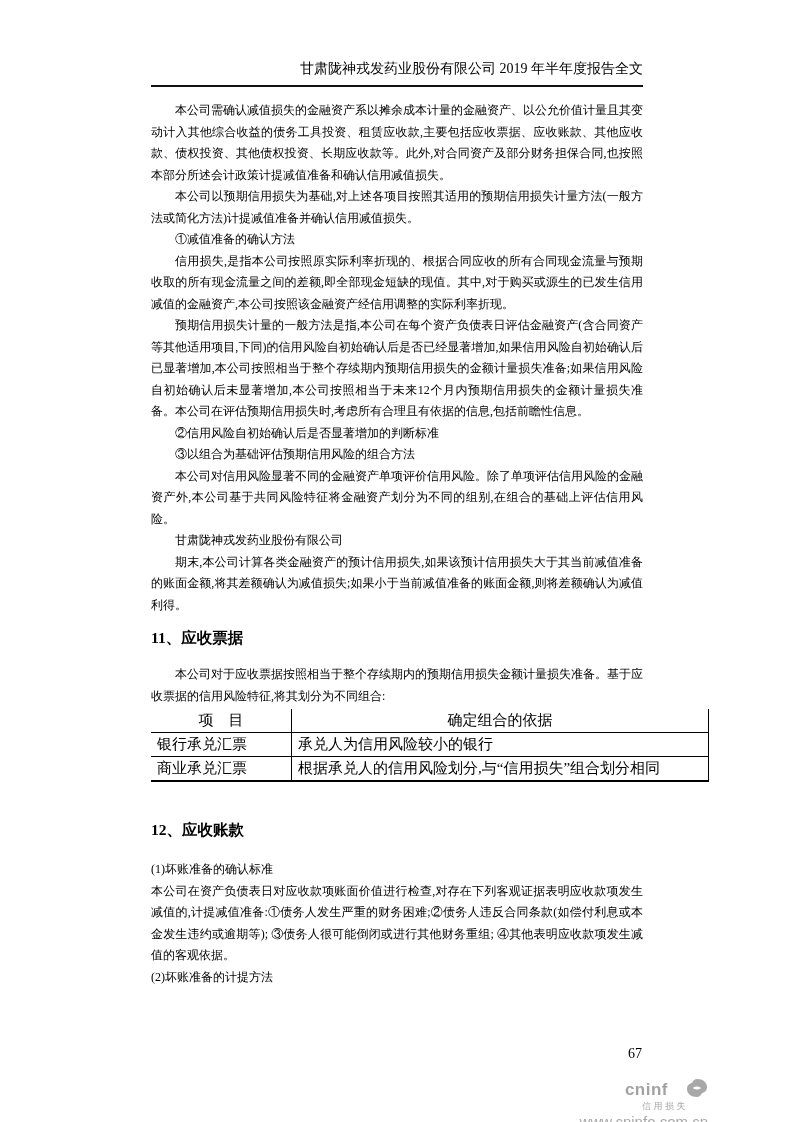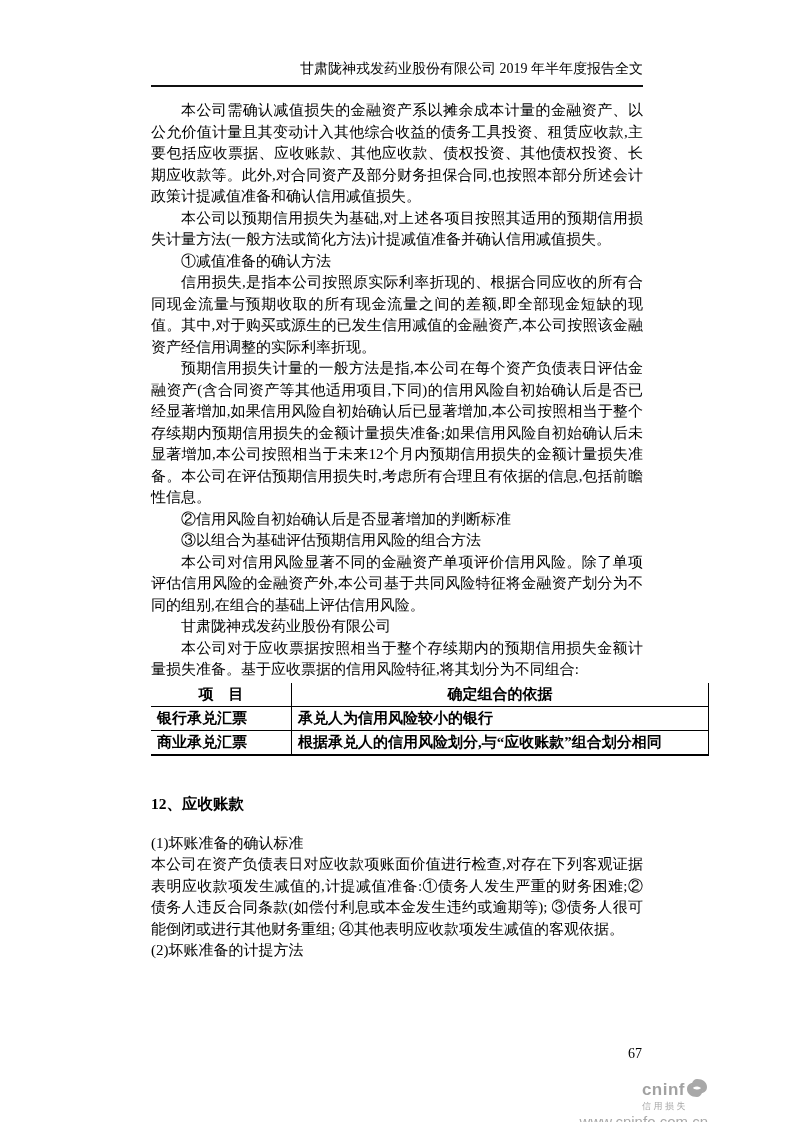--- a/index.html
+++ b/index.html
@@ -19,21 +19,21 @@
     margin-top: 50px;
     padding-bottom: 7px;
     border-bottom: 2px solid #111111;
     text-align: right;
     font-size: 14px;
     line-height: 18px;
   }
   .content { margin-top: 13px; }
   p.para {
     margin: 0;
-    font-size: 15px;
+    font-size: 12px;
     line-height: 21.5px;
     text-align: justify;
     text-justify: inter-ideograph;
   }
   p.indent { text-indent: 2em; }
   h2.sec {
     font-size: 15.5px;
     font-weight: bold;
     margin: 10px 0 14px 0;
     line-height: 24px;
@@ -42,21 +42,21 @@
   table.grp {
     border-collapse: collapse;
     width: 558px;
     margin-top: 2px;
     font-size: 15px;
   }
   .grp th, .grp td {
     border: 1px solid #000000;
     padding: 1px 6px;
     line-height: 21px;
-    font-weight: bold;
+    font-weight: normal;
     vertical-align: middle;
   }
   .grp thead th { border-top: none; text-align: center; }
   .grp th:first-child, .grp td:first-child { border-left: none; width: 128px; }
   .grp tbody tr:last-child td { border-bottom: 2px solid #000000; }
   .grp td { text-align: left; }
   .page-number {
     position: absolute;
     right: 72px;
     top: 1036px;
@@ -67,21 +67,21 @@
     position: absolute;
     right: 6px;
     bottom: 2px;
     text-align: right;
     color: #a8a8a8;
   }
   .logo-row {
     display: flex;
     align-items: center;
     justify-content: flex-end;
-    gap: 1px;
+    gap: 18px;
   }
   .logo-brand {
     font-family: "Liberation Sans", "DejaVu Sans", sans-serif;
     font-weight: bold;
     font-size: 17px;
     letter-spacing: 0.5px;
     color: #a2a2a2;
   }
   .logo-cn {
     font-size: 9px;
@@ -104,38 +104,40 @@
   <div class="content">
     <p class="para indent">本公司需确认减值损失的金融资产系以摊余成本计量的金融资产、以公允价值计量且其变动计入其他综合收益的债务工具投资、租赁应收款,主要包括应收票据、应收账款、其他应收款、债权投资、其他债权投资、长期应收款等。此外,对合同资产及部分财务担保合同,也按照本部分所述会计政策计提减值准备和确认信用减值损失。</p>
     <p class="para indent">本公司以预期信用损失为基础,对上述各项目按照其适用的预期信用损失计量方法(一般方法或简化方法)计提减值准备并确认信用减值损失。</p>
     <p class="para indent">①减值准备的确认方法</p>
     <p class="para indent">信用损失,是指本公司按照原实际利率折现的、根据合同应收的所有合同现金流量与预期收取的所有现金流量之间的差额,即全部现金短缺的现值。其中,对于购买或源生的已发生信用减值的金融资产,本公司按照该金融资产经信用调整的实际利率折现。</p>
     <p class="para indent">预期信用损失计量的一般方法是指,本公司在每个资产负债表日评估金融资产(含合同资产等其他适用项目,下同)的信用风险自初始确认后是否已经显著增加,如果信用风险自初始确认后已显著增加,本公司按照相当于整个存续期内预期信用损失的金额计量损失准备;如果信用风险自初始确认后未显著增加,本公司按照相当于未来12个月内预期信用损失的金额计量损失准备。本公司在评估预期信用损失时,考虑所有合理且有依据的信息,包括前瞻性信息。</p>
     <p class="para indent">②信用风险自初始确认后是否显著增加的判断标准</p>
     <p class="para indent">③以组合为基础评估预期信用风险的组合方法</p>
     <p class="para indent">本公司对信用风险显著不同的金融资产单项评价信用风险。除了单项评估信用风险的金融资产外,本公司基于共同风险特征将金融资产划分为不同的组别,在组合的基础上评估信用风险。</p>
     <p class="para indent">甘肃陇神戎发药业股份有限公司</p>
+    <p class="para indent">期末,本公司计算各类金融资产的预计信用损失,如果该预计信用损失大于其当前减值准备的账面金额,将其差额确认为减值损失;如果小于当前减值准备的账面金额,则将差额确认为减值利得。</p>
 
+    <h2 class="sec">11、应收票据</h2>
     <p class="para indent">本公司对于应收票据按照相当于整个存续期内的预期信用损失金额计量损失准备。基于应收票据的信用风险特征,将其划分为不同组合:</p>
 
     <table class="grp">
       <thead>
         <tr>
           <th>项　目</th>
           <th>确定组合的依据</th>
         </tr>
       </thead>
       <tbody>
         <tr>
           <td>银行承兑汇票</td>
           <td>承兑人为信用风险较小的银行</td>
         </tr>
         <tr>
           <td>商业承兑汇票</td>
-          <td>根据承兑人的信用风险划分,与“应收账款”组合划分相同</td>
+          <td>根据承兑人的信用风险划分,与“信用损失”组合划分相同</td>
         </tr>
       </tbody>
     </table>
 
     <h2 class="sec big-gap">12、应收账款</h2>
     <p class="para">(1)坏账准备的确认标准</p>
     <p class="para">本公司在资产负债表日对应收款项账面价值进行检查,对存在下列客观证据表明应收款项发生减值的,计提减值准备:①债务人发生严重的财务困难;②债务人违反合同条款(如偿付利息或本金发生违约或逾期等); ③债务人很可能倒闭或进行其他财务重组; ④其他表明应收款项发生减值的客观依据。</p>
     <p class="para">(2)坏账准备的计提方法</p>
   </div>
 

